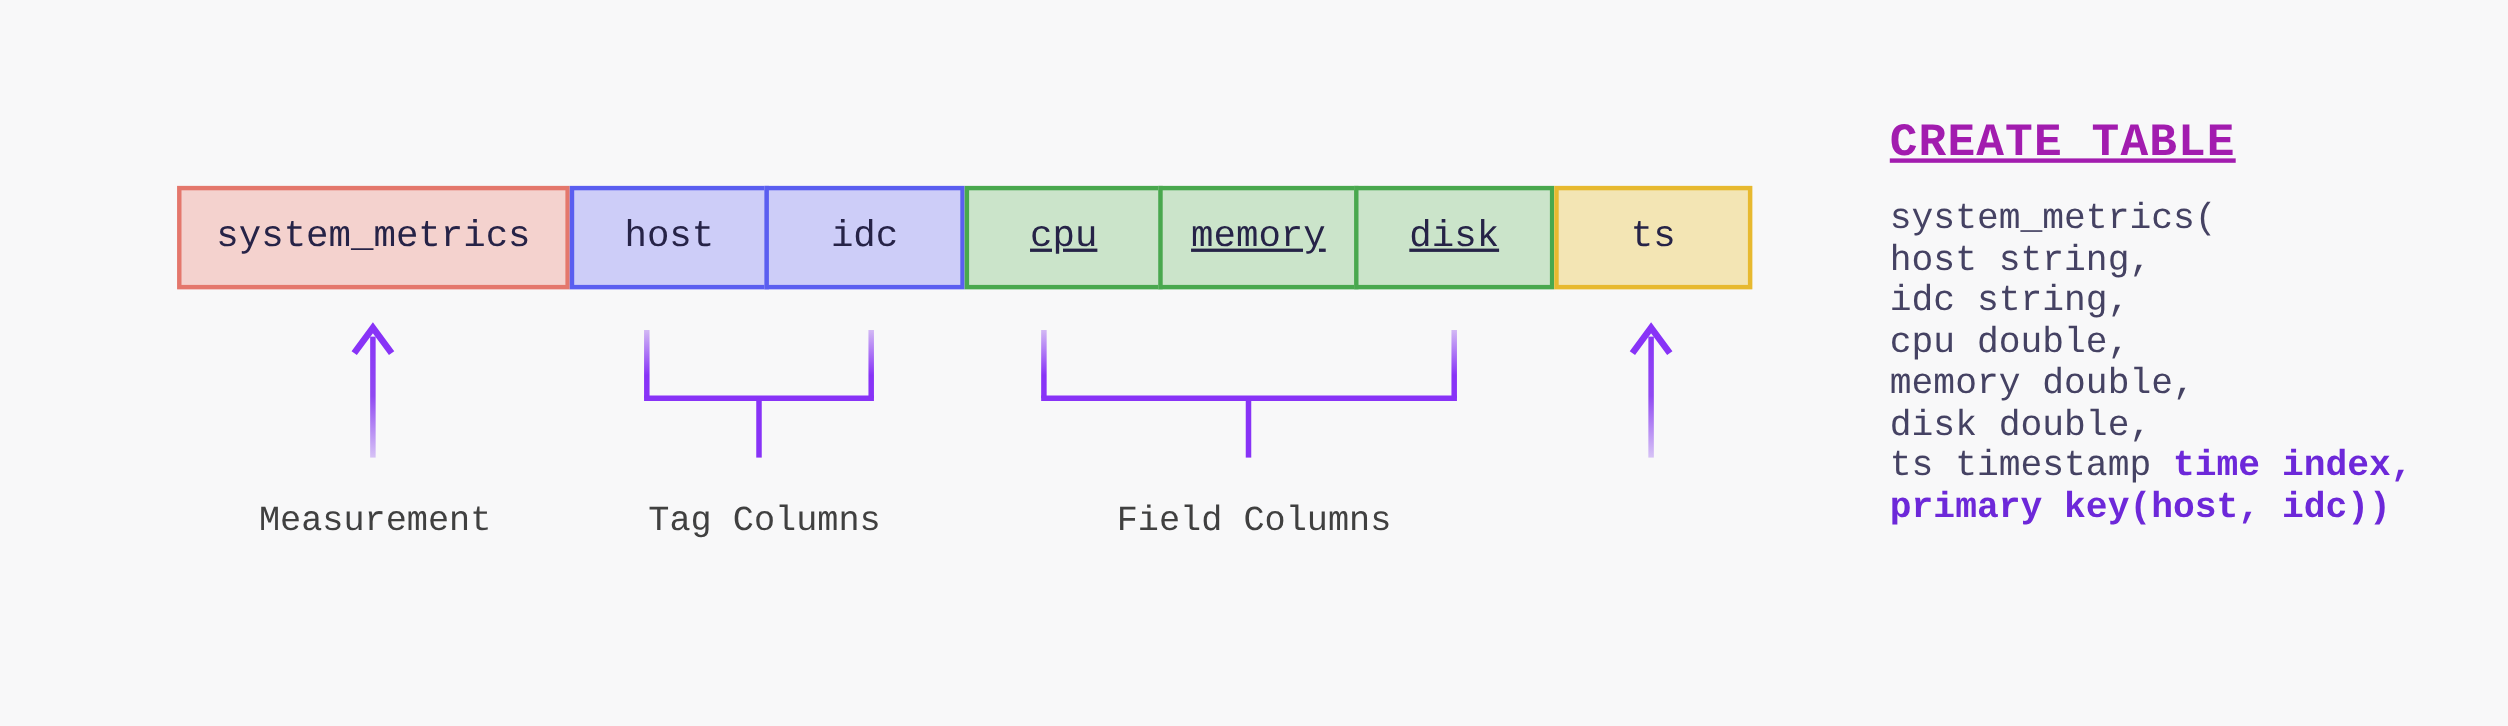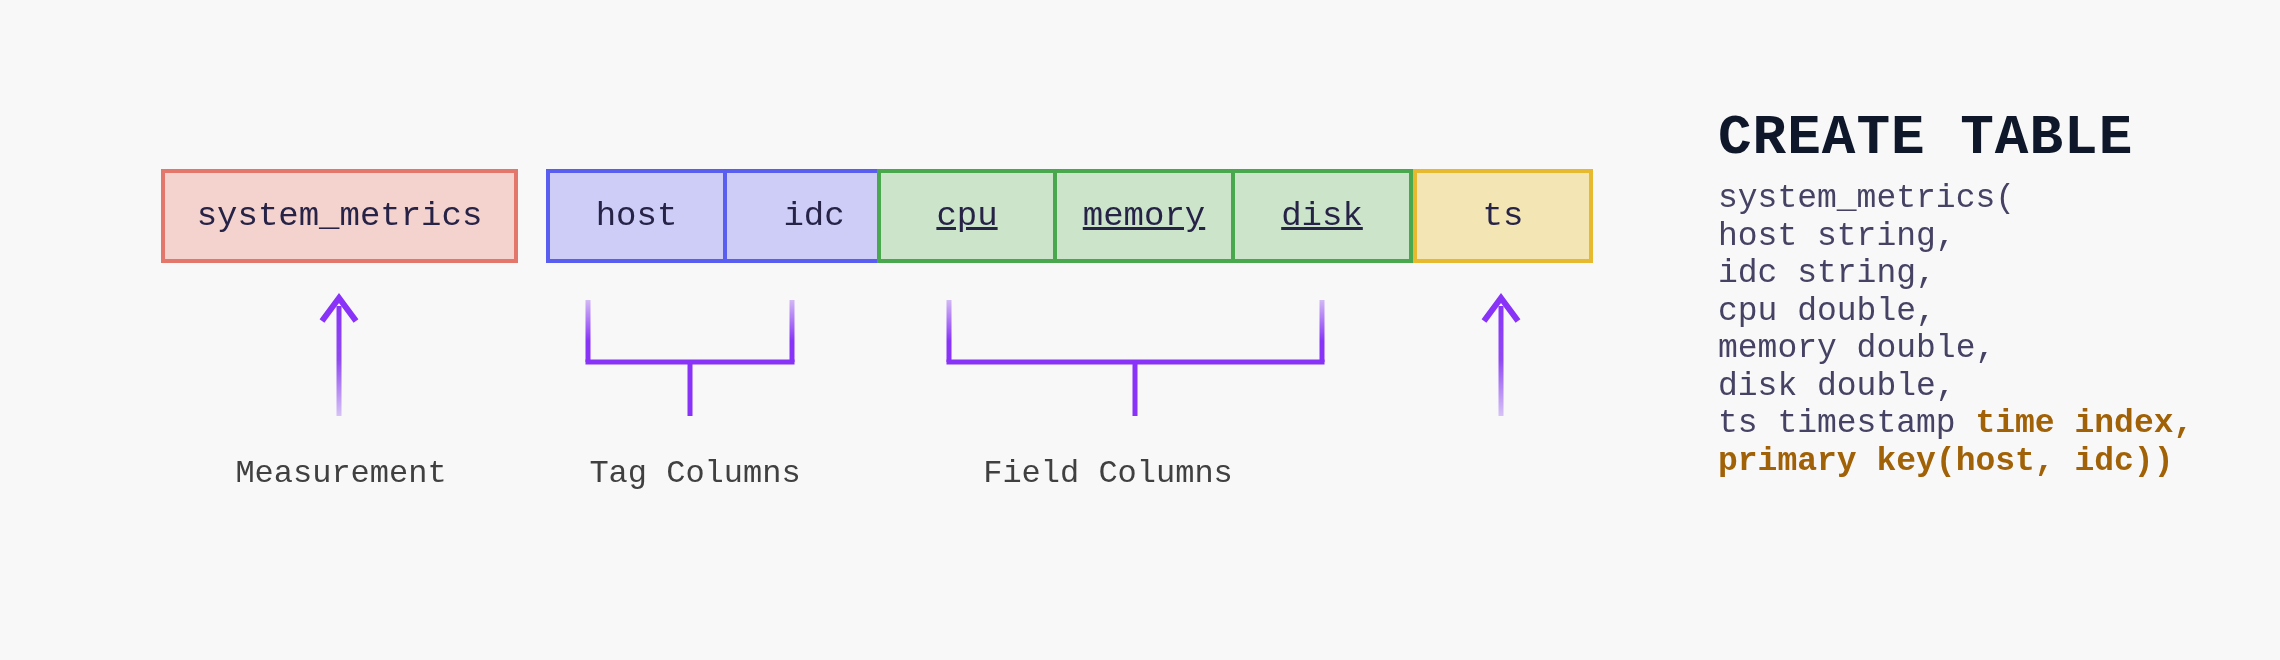--- a/index.html
+++ b/index.html
@@ -24,21 +24,21 @@
     box-sizing: border-box;
     border: 4px solid #0f172a;
     display: flex;
     align-items: center;
     justify-content: center;
     font-size: 34px;
     color: #262347;
     white-space: nowrap;
   }
   .box.measurement { background: #f4d2ce; border-color: #e4776c; }
-  .box.tag         { background: #cdcdf8; border-color: #5a5ef0; margin-left: 28px; }
+  .box.tag         { background: #cdcdf8; border-color: #5a5ef0; }
   .box.field      { background: #cbe4ca; border-color: #49a84e; text-decoration: underline; }
   .box.time        { background: #f3e5b4; border-color: #e7b92f; }
 
   
   #connector-overlay {
     position: absolute;
     left: 0; top: 0;
     width: 2280px; height: 660px;
     pointer-events: none;
   }
@@ -51,38 +51,39 @@
     font-size: 32px;
     color: #404040;
     white-space: nowrap;
   }
 
   
   .sql-heading {
     position: absolute;
     left: 1718px;
     top: 106px;
-    font-size: 56px;
+    font-size: 42px;
     font-weight: bold;
-    color: #0f172a;
+    color: #a21caf;
     letter-spacing: 1px;
     white-space: nowrap;
+    text-decoration: underline;
   }
   .sql-code {
     position: absolute;
     left: 1718px;
     top: 180px;
     font-size: 33px;
     line-height: 37.5px;
     color: #454263;
     white-space: nowrap;
   }
   .sql-code .b {
     font-weight: bold;
-    color: #a16207;
+    color: #6d28d9;
   }
 </style>
 </head>
 <body>
 
 <div id="canvas">
 
   <div class="box measurement" style="left:161px; width:357px;">
     <span>system_metrics</span>
   </div>
@@ -138,21 +139,21 @@
     </g>
 
     <g>
       <line x1="1501" y1="306" x2="1501" y2="416" stroke="url(#shaftFade)" stroke-width="5"></line>
       <path d="M1484,321 L1501,298 L1518,321" fill="none" stroke="#8833f7" stroke-width="6"></path>
     </g>
   </svg>
 
   <span class="group-label" style="left:341px;">Measurement</span>
   <span class="group-label" style="left:695px;">Tag Columns</span>
-  <span class="group-label" style="left:1108px;">Field Columns</span>
+  <span class="group-label" style="left:1140px;">Field Columns</span>
 
   <div class="sql-heading">CREATE TABLE</div>
   <div class="sql-code">
     <div><span>system_metrics(</span></div>
     <div><span>host string,</span></div>
     <div><span>idc string,</span></div>
     <div><span>cpu double,</span></div>
     <div><span>memory double,</span></div>
     <div><span>disk double,</span></div>
     <div><span>ts timestamp </span><span class="b">time index,</span></div>

